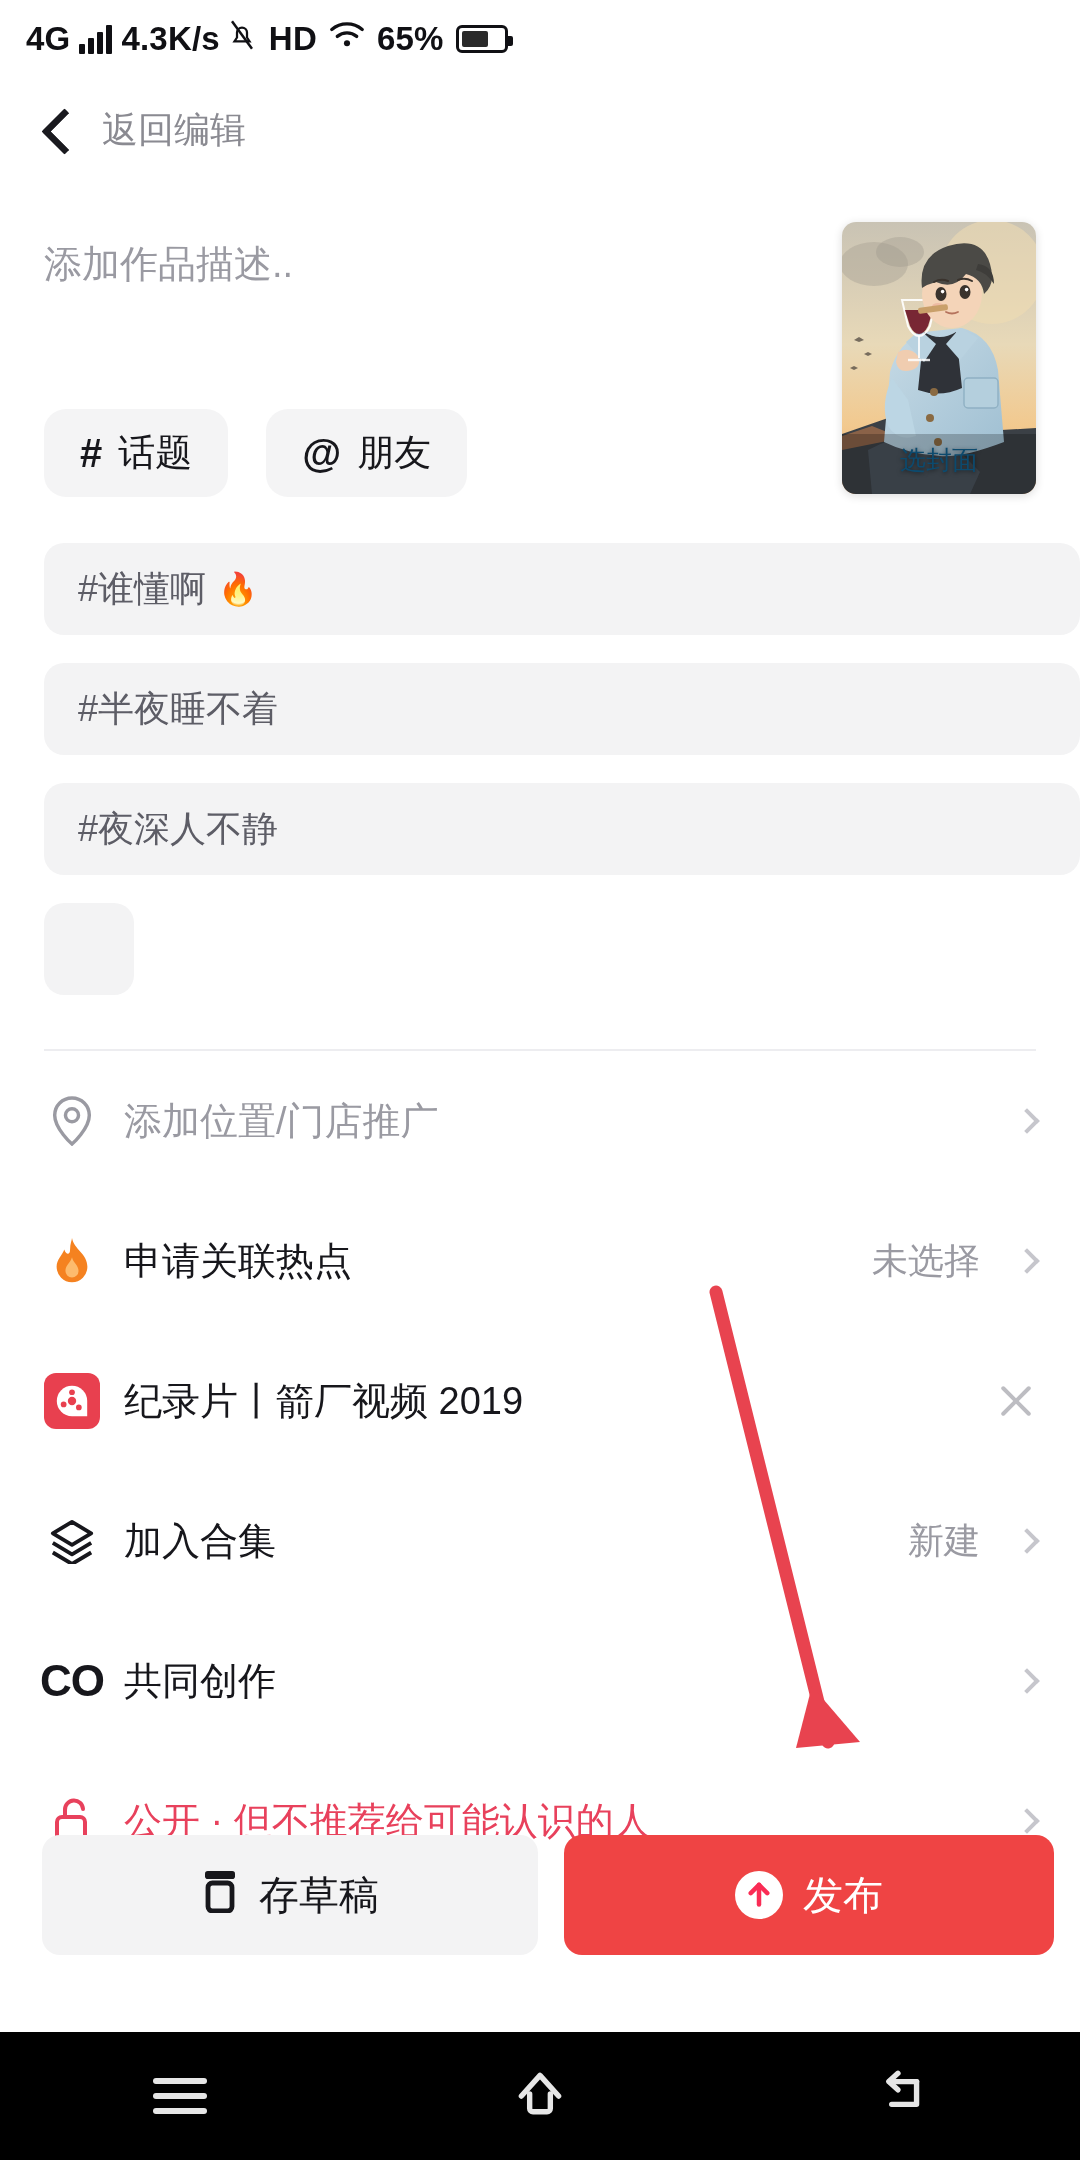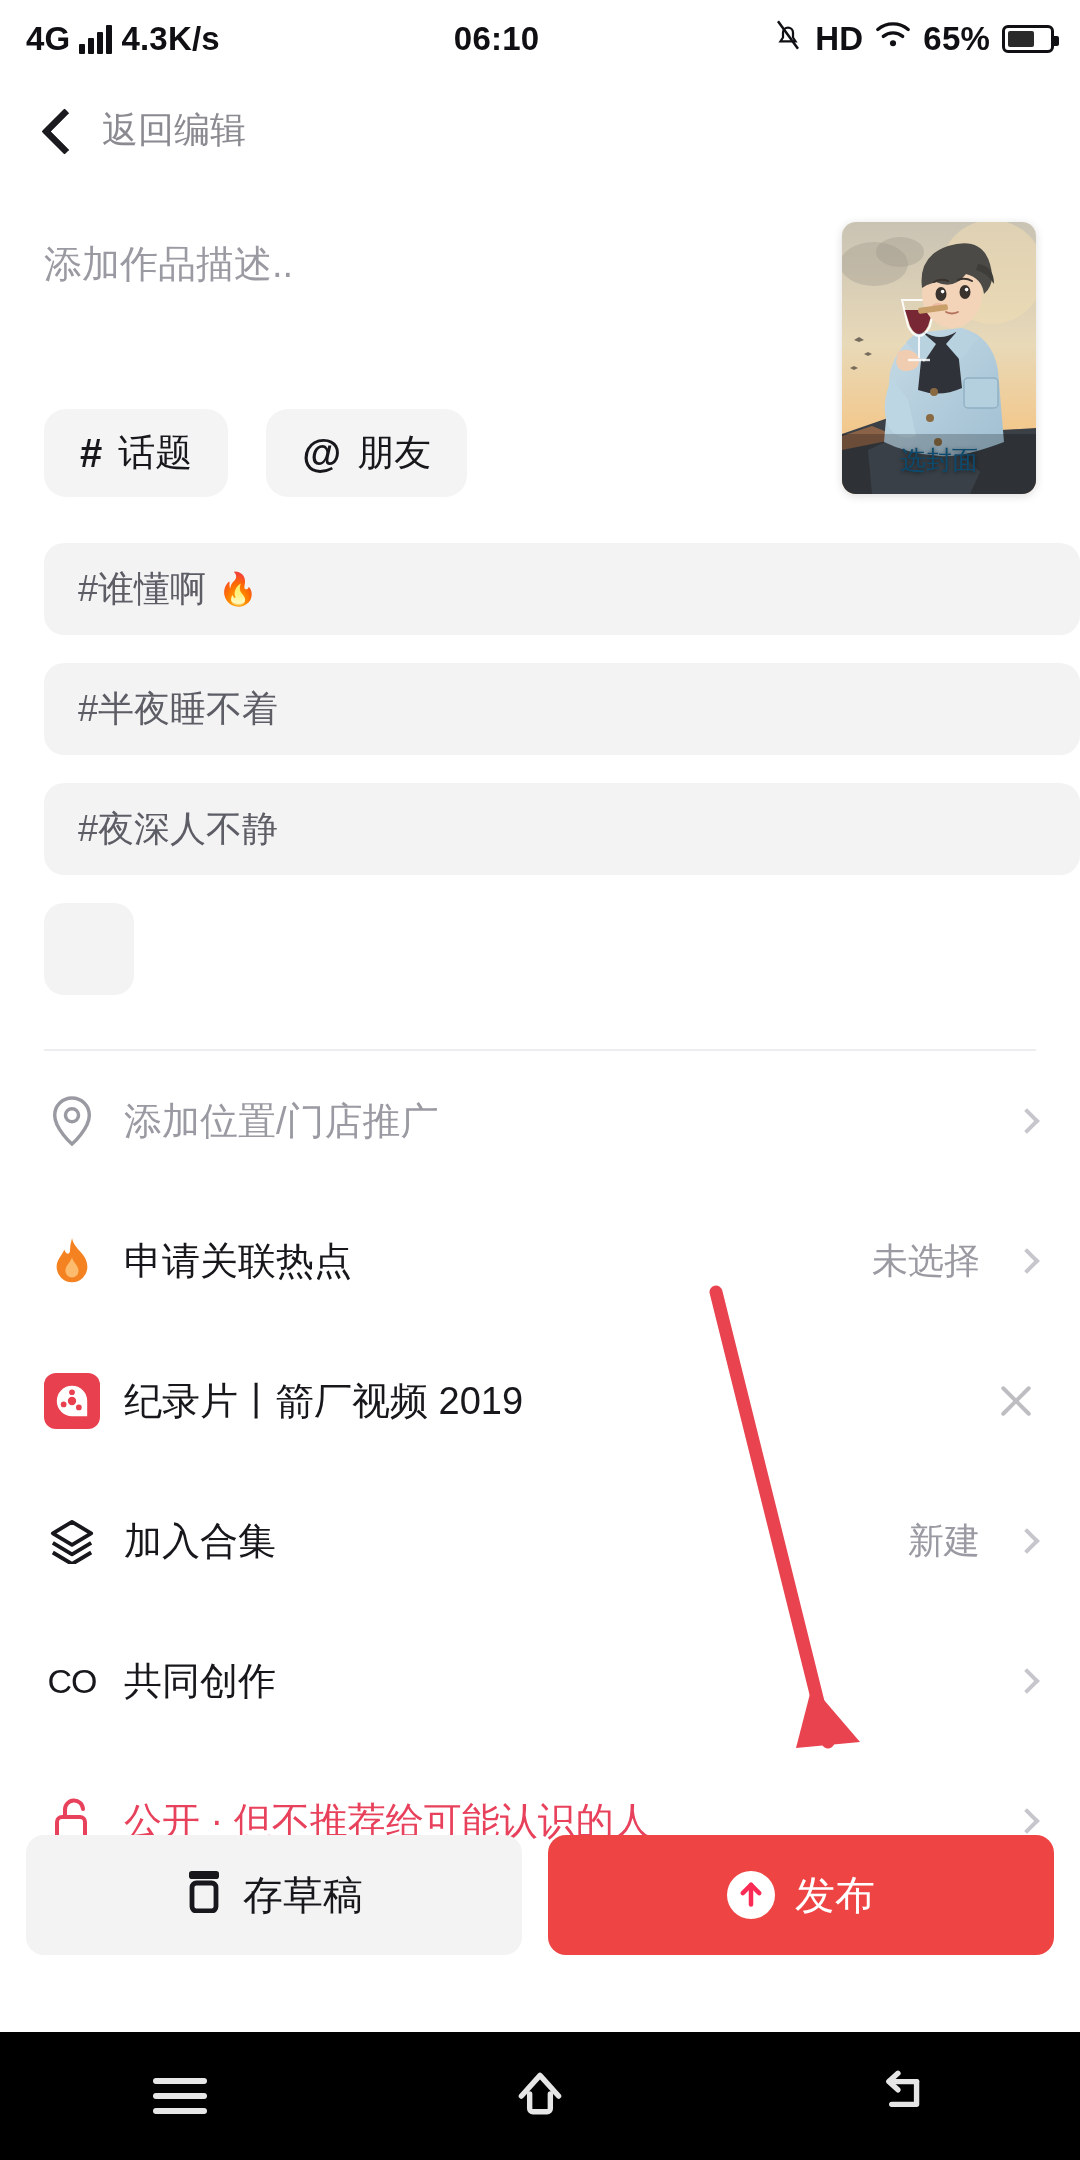--- a/index.html
+++ b/index.html
@@ -118,25 +118,25 @@
     content:""; position:absolute; left:0; top:18px; width:40px; height:4px;
     background:#9a9aa2; border-radius:2px;
   }
   .close-x::before { transform:rotate(45deg); }
   .close-x::after  { transform:rotate(-45deg); }
 
   .film-ico {
     width:56px; height:56px; border-radius:12px; background:#e8404f;
     display:flex; align-items:center; justify-content:center;
   }
-  .co-ico { font-size:34px; font-weight:400; color:#17171c; letter-spacing:-1px;text-align:right; }
+  .co-ico { font-size:44px; font-weight:700; color:#17171c; letter-spacing:-1px;text-align:right; }
 
   
   .btn-bar {
-    position:absolute; left:0; right:0; bottom:205px;
+    position:absolute; left:16px; right:0; bottom:205px;
     display:flex; gap:26px; padding:0 26px;
   }
   .btn {
     height:120px; border-radius:18px;
     display:flex; align-items:center; justify-content:center; gap:20px;
     font-size:40px;
   }
   .btn-draft { flex:0 0 496px; background:#f3f3f4; color:#17171c; }
   .btn-publish { flex:1; background:#ef4444; color:#ffffff; }
   .pub-ico {
@@ -166,23 +166,20 @@
 <div class="statusbar">
   <div class="sb-left">
     <span>4G</span>
     <span class="bars">
         <i></i>
         <i></i>
         <i></i>
         <i></i>
       </span>
     <span>4.3K/s</span>
-  </div>
-  <div class="sb-center">
-    <span class="sb-time">06:10</span>
   </div>
   <div class="sb-right">
     <span>
       <svg width="30" height="34" viewBox="0 0 24 26">
           <path d="M6 18h12l-2-3v-4a4 4 0 0 0-8 0v4l-2 3z" fill="none" stroke="#101014" stroke-width="1.8"></path>
           <line x1="4" y1="2" x2="20" y2="24" stroke="#101014" stroke-width="2"></line>
         </svg>
     </span>
     <span>HD</span>
     <span>

